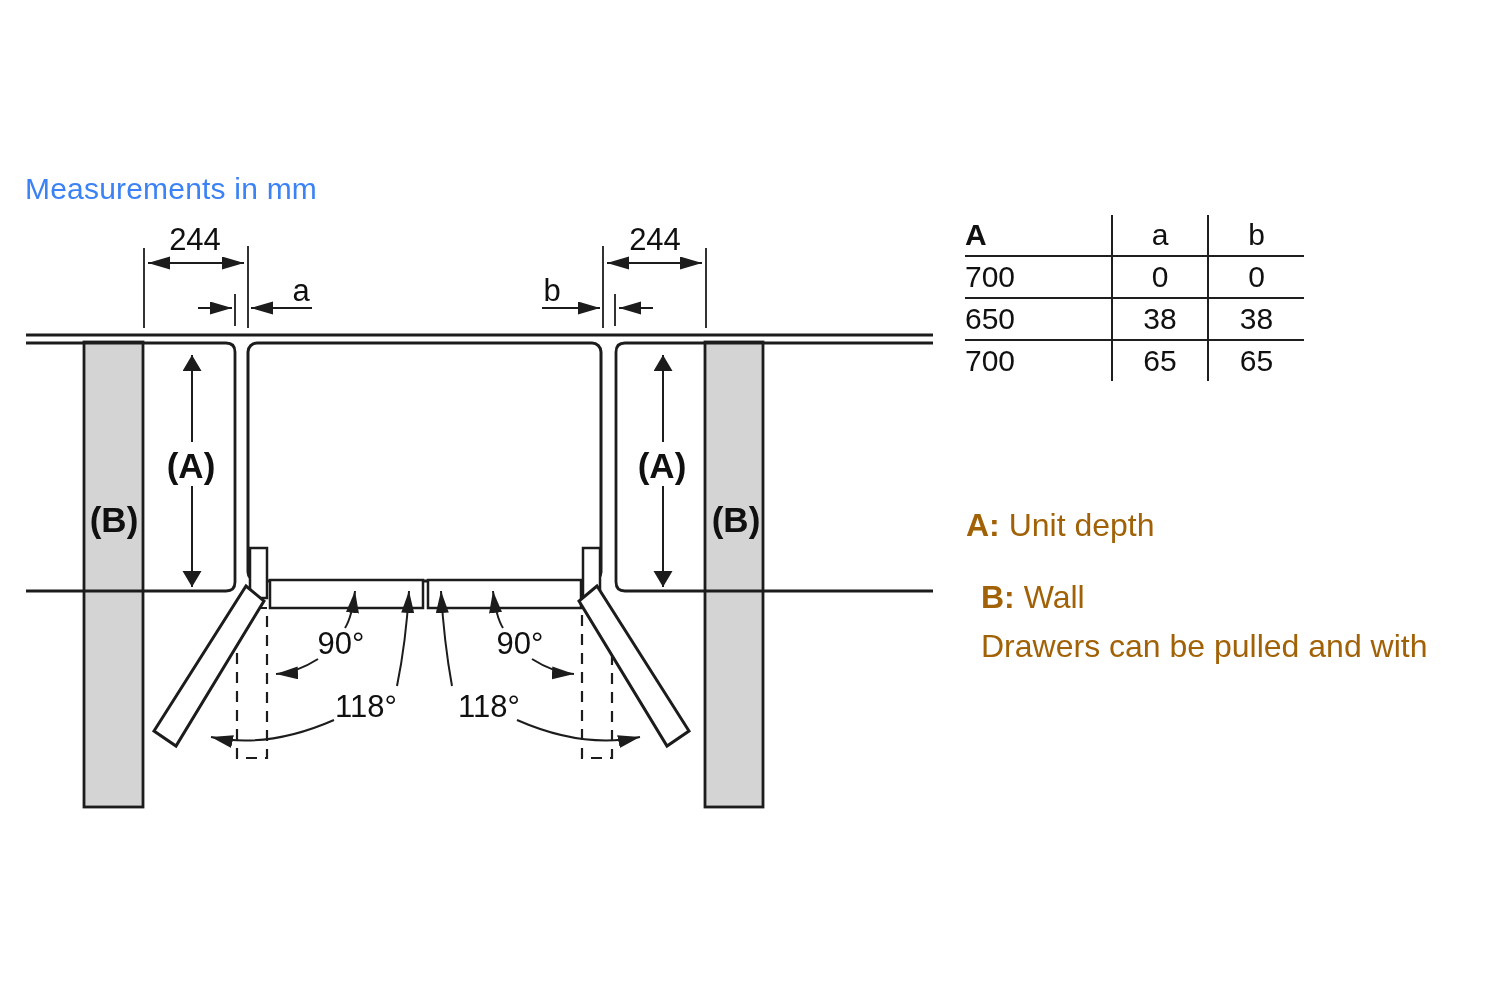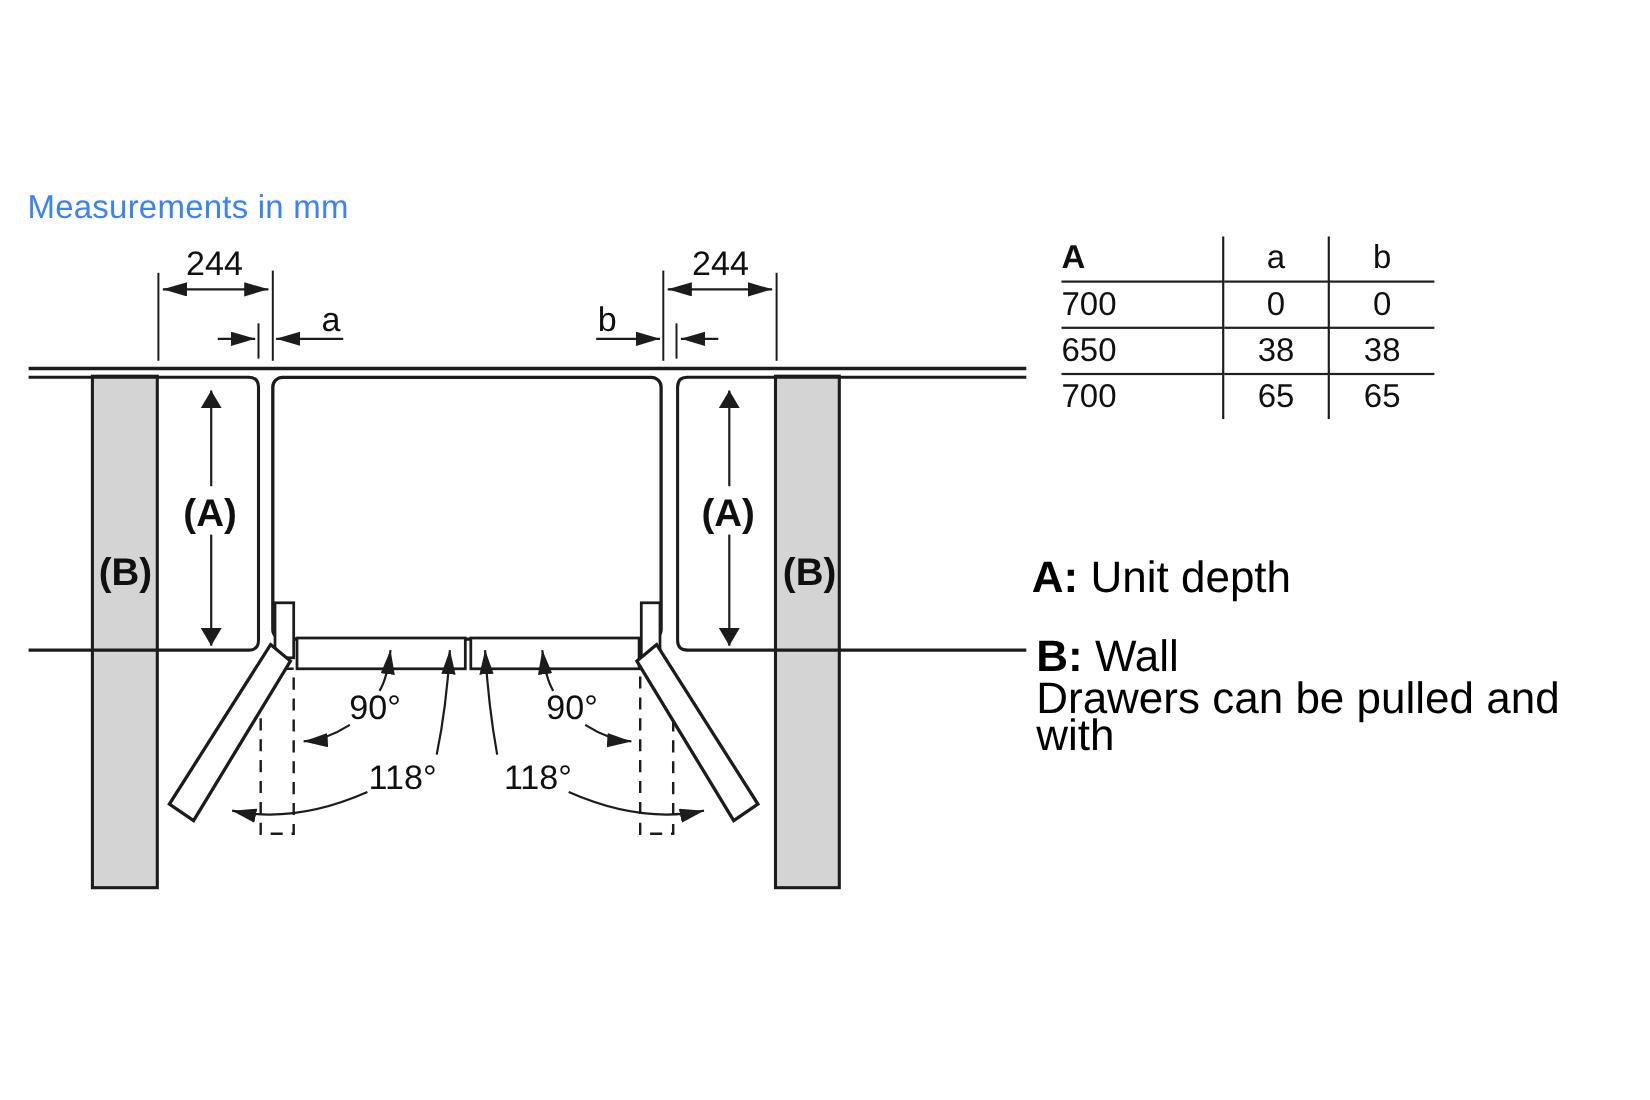--- a/index.html
+++ b/index.html
@@ -11,24 +11,24 @@
   .spec-table-wrap{position:absolute;left:965px;top:215px;}
   table.spec{border-collapse:collapse;table-layout:fixed;}
   table.spec td{font-size:30px;color:#101010;height:40px;padding:0;vertical-align:middle;}
   td.cA{width:146px;text-align:left;padding-left:8px;}
   td.ca{width:94px;text-align:center;}
   td.cb{width:95px;text-align:center;}
   .vline{border-right:2px solid #1f1f1f;}
   tr.hline td{border-bottom:2px solid #1f1f1f;}
   .hdrA{font-weight:bold;}
   
-  .legend{position:absolute;left:938px;top:508px;font-size:40px;line-height:34px;color:#000000;}
+  .legend{position:absolute;left:966px;top:508px;font-size:32px;line-height:34px;color:#a16207;}
   .legend .term{font-weight:bold;}
   .legend-a{margin:0 0 38px 0;}
-  .legend-line{margin:4px;}
+  .legend-line{margin:15px;}
   svg text{font-family:"Liberation Sans", sans-serif;fill:#101010;}
   .dimtxt{font-size:31px;}
   .biglbl{font-size:35px;font-weight:bold;}
 </style>
 </head>
 <body>
 
 <div class="stage">
 
   <svg width="1500" height="1000" viewBox="0 0 1500 1000">

